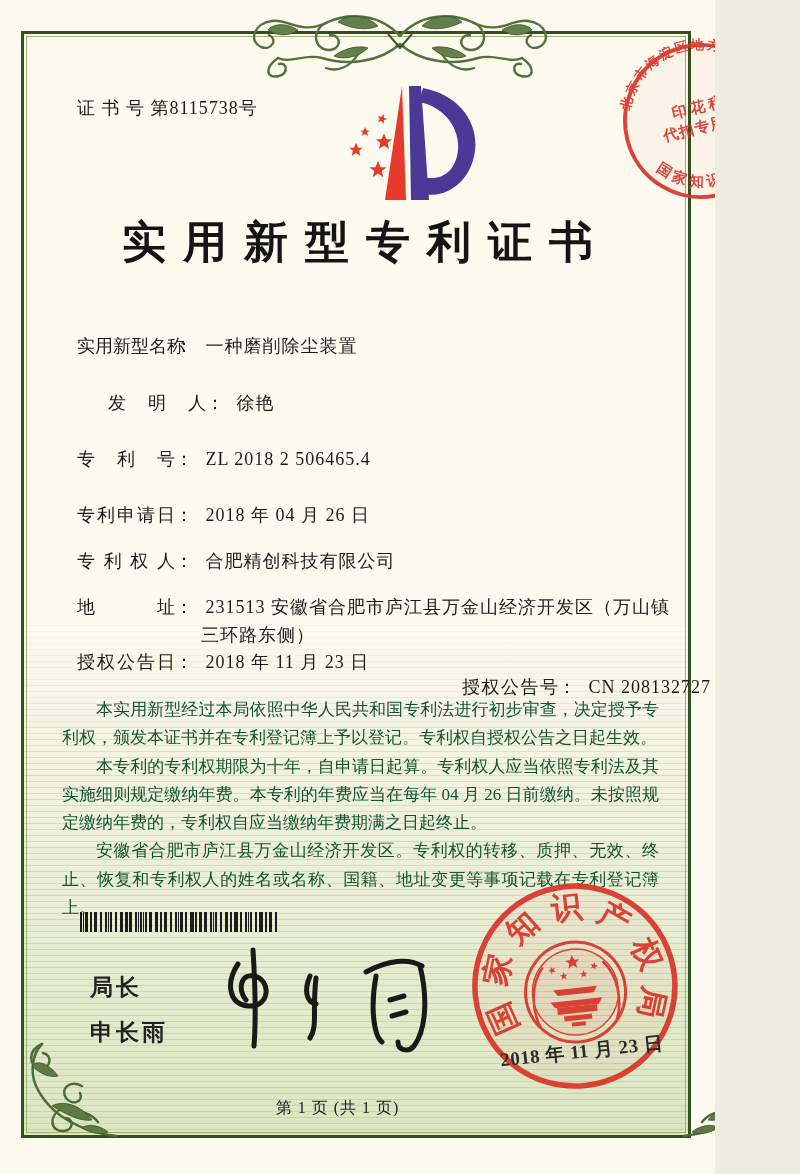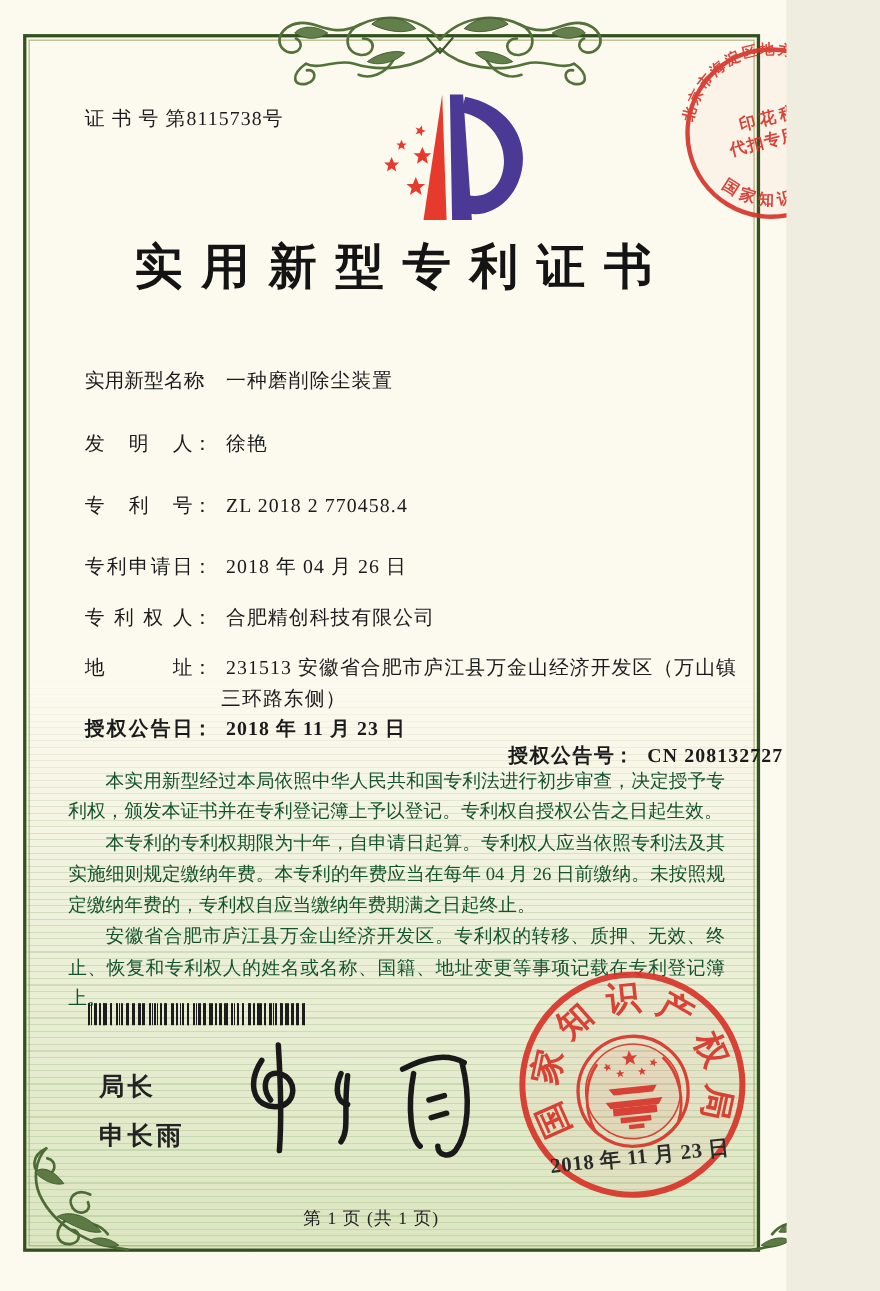--- a/index.html
+++ b/index.html
@@ -147,42 +147,42 @@
     <use href="#star" fill="#e63a2c" transform="translate(45,90) scale(0.9)"></use>
   </svg>
 
   <div class="title">实用新型专利证书</div>
 
   <div class="fields">
     <div class="row" style="top:334px;">
       <span class="flabel">实用新型名称</span><span class="colon">：</span>
       <span class="fvalue">一种磨削除尘装置</span>
     </div>
-    <div class="row" style="top:391px;">
+    <div class="row" style="top:391px;margin-left:31px;">
       <span class="flabel">发明人</span><span class="colon">：</span>
       <span class="fvalue">徐艳</span>
     </div>
     <div class="row" style="top:447px;">
       <span class="flabel">专利号</span><span class="colon">：</span>
-      <span class="fvalue">ZL 2018 2 770458.4</span>
+      <span class="fvalue">ZL 2018 2 506465.4</span>
     </div>
     <div class="row" style="top:503px;">
       <span class="flabel">专利申请日</span><span class="colon">：</span>
       <span class="fvalue">2018 年 04 月 26 日</span>
     </div>
     <div class="row" style="top:549px;">
       <span class="flabel">专利权人</span><span class="colon">：</span>
       <span class="fvalue">合肥精创科技有限公司</span>
     </div>
     <div class="row" style="top:595px;">
       <span class="flabel">地址</span><span class="colon">：</span>
       <span class="fvalue">231513 安徽省合肥市庐江县万金山经济开发区（万山镇</span>
       <span class="fvalue2">三环路东侧）</span>
     </div>
-    <div class="row" style="top:650px;font-weight:bold;">
+    <div class="row" style="top:650px;">
       <span class="flabel">授权公告日</span><span class="colon">：</span>
       <span class="fvalue">2018 年 11 月 23 日</span>
       <span class="pair2">
         <span class="flabel">授权公告号</span><span class="colon">：</span>
         <span class="fvalue">CN 208132727 U</span>
       </span>
     </div>
   </div>
 
   <div class="body-text">

